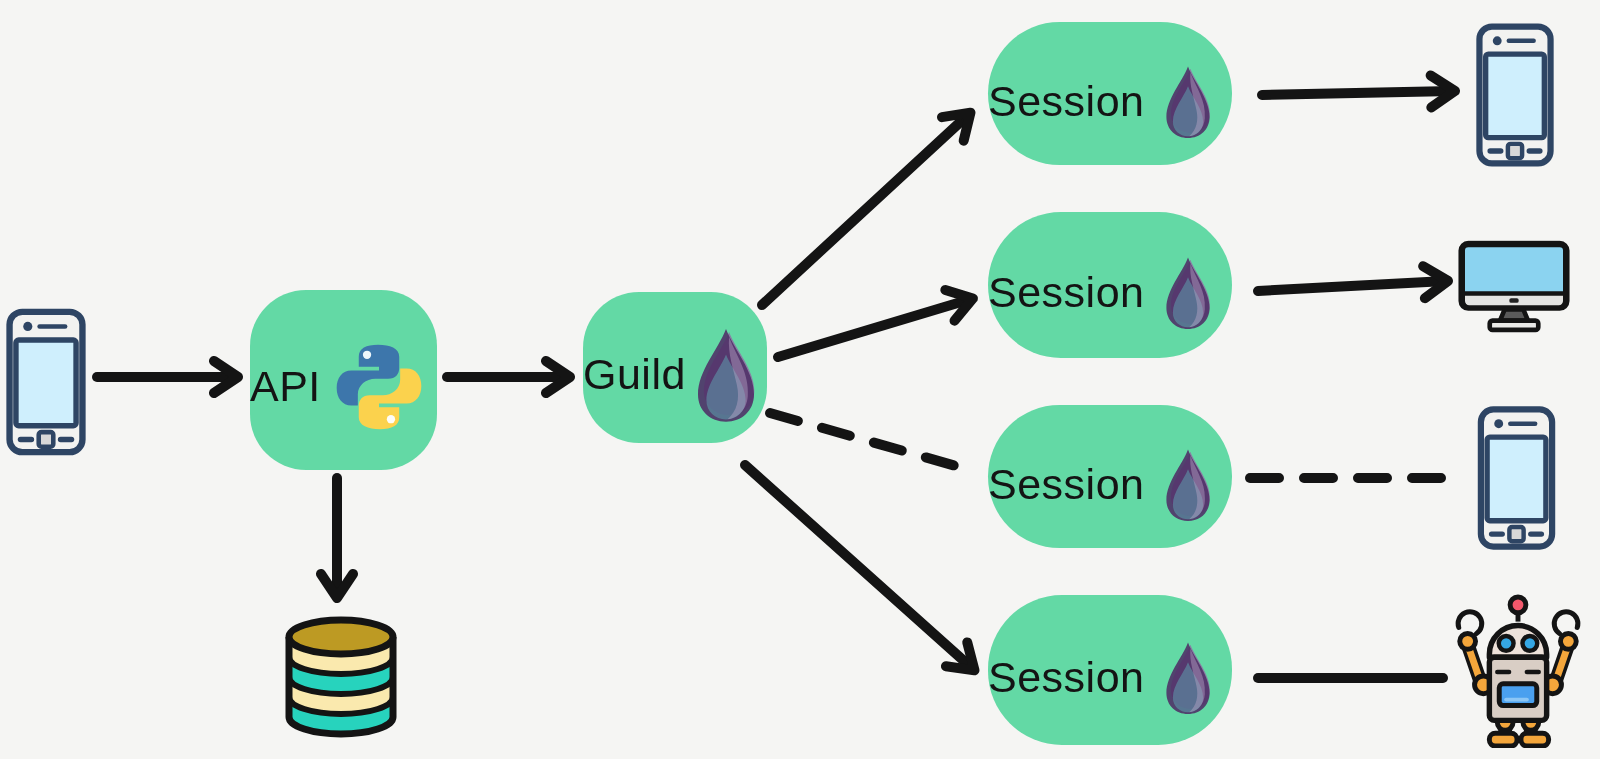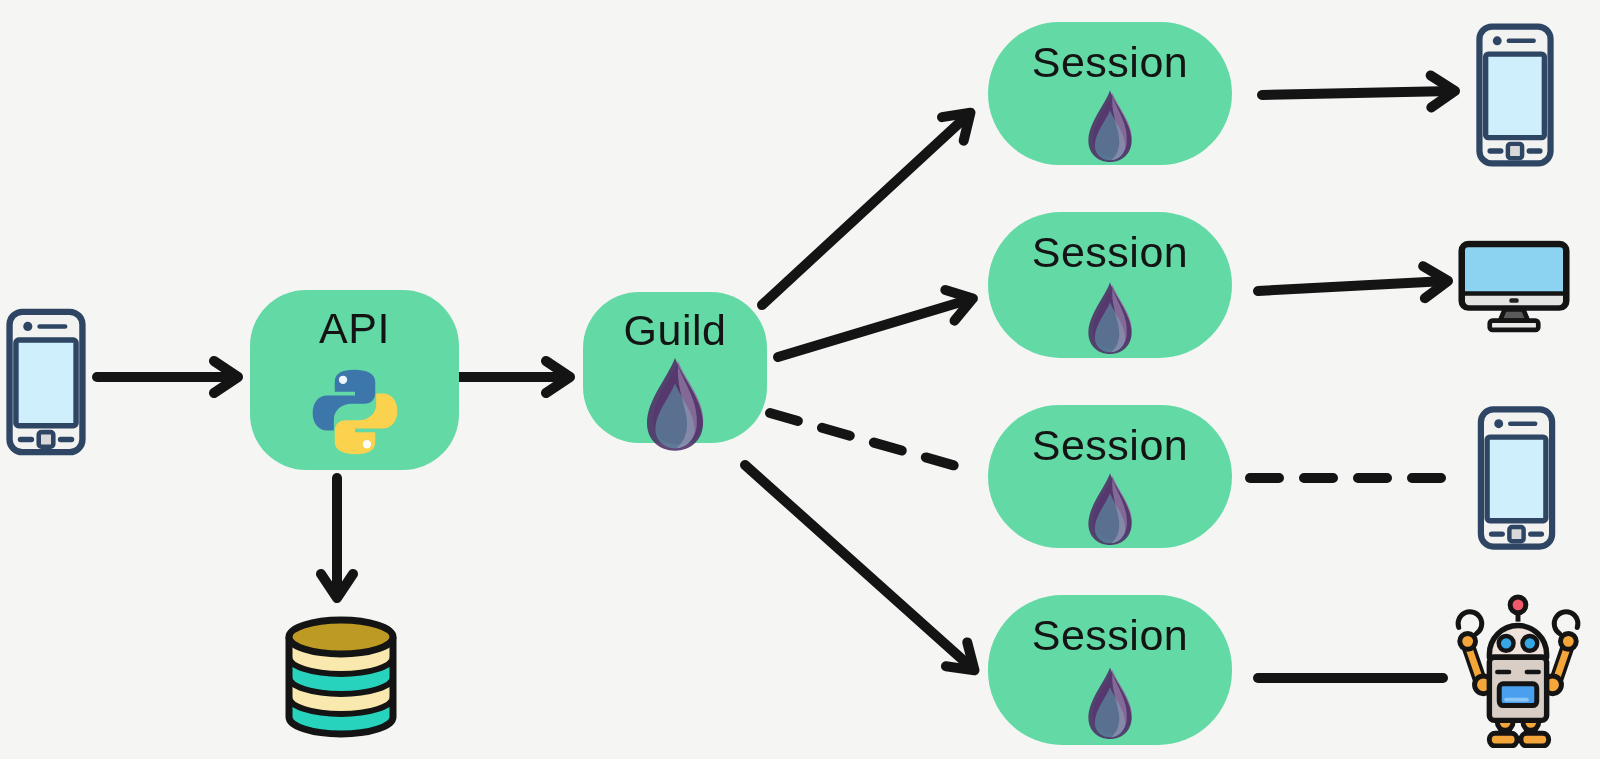--- a/index.html
+++ b/index.html
@@ -6,21 +6,21 @@
   .stage{
     position:relative;width:1600px;height:759px;overflow:hidden;
     background:#f5f5f3;
     font-family:"Liberation Sans", sans-serif;
   }
   .arrows{position:absolute;left:0;top:0;z-index:1;pointer-events:none;}
   .arrows path{stroke:#141414;stroke-width:10;stroke-linecap:round;fill:none;}
   .arrows path.dashed{stroke-dasharray:29 25;}
   .node{
     position:absolute;z-index:2;background:#63d9a5;
-    display:flex;flex-direction:column;align-items:center;
+    display:flex;flex-direction:row;align-items:center;
     box-sizing:border-box;
   }
   .node .label{
     font-size:43px;font-weight:500;color:#141414;line-height:1.15;
     letter-spacing:0.5px;white-space:nowrap;
   }
   .node-square{border-radius:56px;padding-top:14px;}
   .node-pill{border-radius:74px;padding-top:16px;}
   .node .icon-wrap{display:flex;align-items:center;justify-content:center;flex:1;}
   .device{position:absolute;z-index:2;display:block;}
@@ -125,21 +125,21 @@
     <path d="M1262 95 L1453 91" marker-end="url(#ah)"></path>
     <path d="M1258 291 L1446 281" marker-end="url(#ah)"></path>
     <path class="dashed" d="M1250 478 H1462"></path>
     <path d="M1258 678 H1443"></path>
   </svg>
 
   <svg class="device" style="left:5px;top:307px" width="82" height="150" viewBox="0 0 90 164">
       <use href="#sym-phone"></use>
     </svg>
 
-  <div class="node node-square" style="left:250px;top:290px;width:209px;height:180px">
+  <div class="node node-square" style="left:250px;top:290px;width:187px;height:180px">
     <span class="label">API</span>
     <span class="icon-wrap">
       <svg width="92" height="92" viewBox="0 0 100 100">
           <use href="#sym-python"></use>
         </svg>
     </span>
   </div>
 
   <svg class="device" style="left:281px;top:608px" width="120" height="136" viewBox="0 0 120 134">
       <use href="#sym-db"></use>

